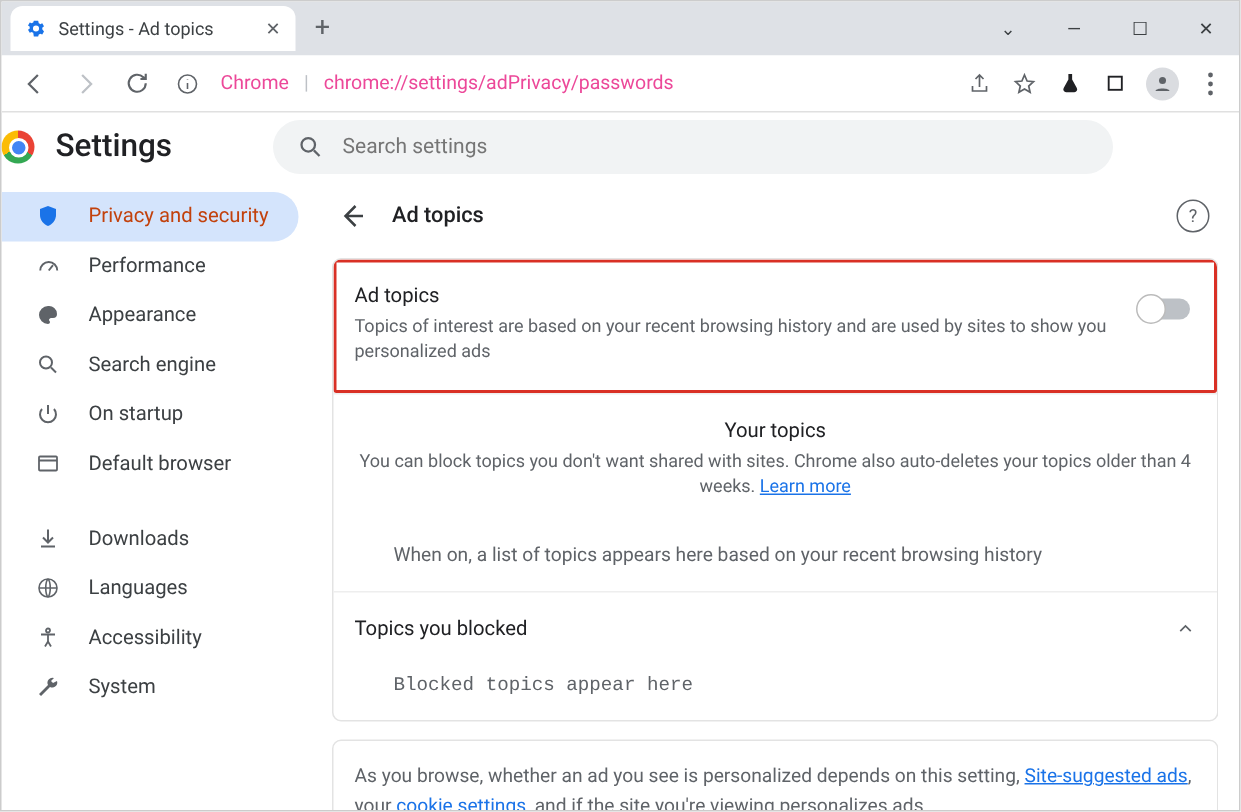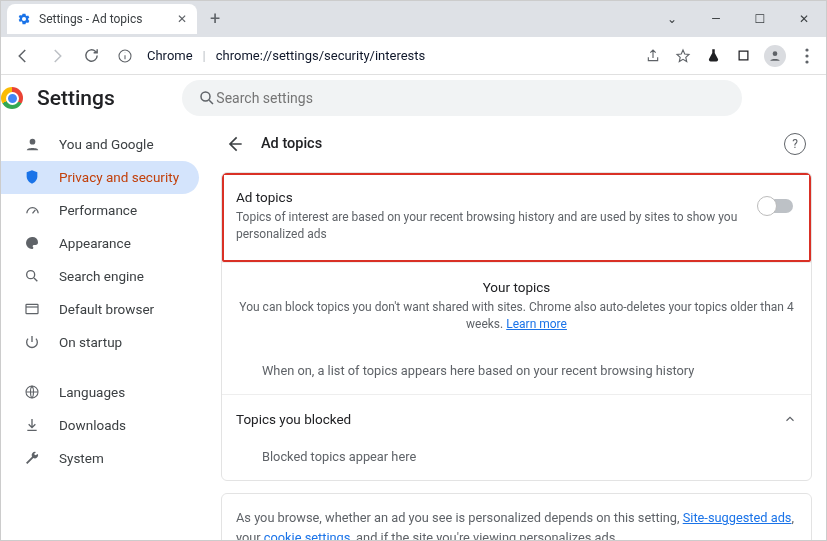--- a/index.html
+++ b/index.html
@@ -9,33 +9,33 @@
   .tab { margin-left:6px; height:30px; background:#fff; border-radius:8px 8px 0 0; display:flex; align-items:center; padding:0 10px; gap:8px; width:190px; font-size:12px; color:#3c4043;}
   .tab .favicon { width:14px; height:14px; display:flex; align-items:center; justify-content:center;}
   .tab .x { margin-left:auto; font-size:12px; color:#5f6368;}
   .newtab { width:28px; height:28px; display:flex; align-items:center; justify-content:center; color:#5f6368; font-size:18px; margin-left:4px; margin-bottom:1px;}
   .win-controls { margin-left:auto; display:flex; gap:0;}
   .wc { width:44px; height:32px; display:flex; align-items:center; justify-content:center; color:#3c4043; font-size:12px;}
   
   .addressrow { height:38px; background:#fff; display:flex; align-items:center; padding:0 10px; gap:10px; border-bottom:1px solid #e0e0e0;}
   .nav-icon { width:24px; height:24px; display:flex; align-items:center; justify-content:center; color:#5f6368; border-radius:50%; }
   .nav-icon.disabled{ color:#bdc1c6;}
-  .urlitem{ color:#0f172a; font-size:13px;}
+  .urlitem{ color:#ec4899; font-size:13px;}
   .urlitem.sep { color:#bdc1c6;}
   .toolbar-right{ margin-left:auto; display:flex; gap:12px; align-items:center;}
   .ticon{ width:18px; height:18px; color:#5f6368; display:flex; align-items:center; justify-content:center;}
   .avatar-circ{ width:22px; height:22px; border-radius:50%; background:#dadce0; display:flex; align-items:center; justify-content:center;}
   
   .page { display:flex; flex-direction:column; height:calc(541px - 36px - 38px);}
   .page-header { height:52px; display:flex; align-items:center; gap:14px;}
   .chrome-logo { width:22px; height:22px; border-radius:50%; background:conic-gradient(#ea4335 0 120deg,#34a853 120deg 240deg,#fbbc05 240deg 360deg); position:relative;}
   .chrome-logo::after{ content:""; position:absolute; width:9px; height:9px; background:#4285f4; border:2px solid #fff; border-radius:50%; top:4.5px; left:4.5px;}
   .page-header h1 { font-size:21px; font-weight:500; color:#202124;}
   .searchwrap{ flex:1; display:flex; justify-content:center; padding-right:30px;}
-  .searchbox { background:#f1f3f4; border-radius:40px; height:36px; width:560px; display:flex; align-items:center; padding:0 16px; color:#5f6368;}
+  .searchbox { background:#f1f3f4; border-radius:40px; height:36px; width:560px; display:flex; align-items:center; padding:0 16px; gap:12px; color:#5f6368;}
   .searchbox input{ border:none; background:transparent; outline:none; font-size:14px; flex:1; color:#202124;}
   .split { display:flex; height:100%; overflow:hidden;}
   
   .sidebar { width:210px; overflow-y:auto; padding-top:6px; border-right:0;}
   .sidebar::-webkit-scrollbar{width:10px;}
   .sidebar::-webkit-scrollbar-thumb{background:#bdc1c6;border-radius:5px;}
   .sb-item{ height:33px; display:flex; align-items:center; padding-left:22px; gap:18px; font-size:13.5px; color:#3c4043; border-radius:0 18px 18px 0; margin-right:12px; cursor:pointer;}
   .sb-item.selected { background:#d4e4fc; color:#c2410c;}
   .sb-item .sicon{ width:18px; display:flex; justify-content:center; color:inherit;}
   .sb-divider{ height:1px; margin:8px 14px 8px 22px;}
@@ -110,21 +110,21 @@
       </svg>
   </div>
   <div class="nav-icon">
     <svg width="16" height="16" viewBox="0 0 24 24" stroke="#5f6368" stroke-width="1.6" fill="none">
         <circle cx="12" cy="12" r="9"></circle>
         <path d="M12 7v.5M12 11v6"></path>
       </svg>
   </div>
   <span class="urlitem">Chrome</span>
   <span class="urlitem sep">|</span>
-  <span class="urlitem">chrome://settings/security/interests</span>
+  <span class="urlitem">chrome://settings/adPrivacy/passwords</span>
   <div class="toolbar-right">
     <div class="ticon">
         <svg width="16" height="16" viewBox="0 0 24 24" stroke="#5f6368" stroke-width="1.7" fill="none">
           <path d="M12 3v12M8 7l4-4 4 4M5 14v5h14v-5"></path>
         </svg>
       </div>
     <div class="ticon">
         <svg width="16" height="16" viewBox="0 0 24 24" stroke="#5f6368" stroke-width="1.7" fill="none">
           <path d="M12 3l2.6 6 6.4.6-4.8 4.4 1.4 6.3L12 17l-5.6 3.3 1.4-6.3L3 9.6l6.4-.6z"></path>
         </svg>
@@ -166,29 +166,20 @@
             <path d="M20 20l-5-5"></path>
           </svg>
         <input placeholder="Search settings" style="">
       </div>
     </div>
   </div>
 
   <div class="split">
 
     <div class="sidebar">
-      <div class="sb-item">
-        <span class="sicon">
-            <svg width="17" height="17" viewBox="0 0 24 24" fill="#5f6368">
-              <circle cx="12" cy="8" r="4"></circle>
-              <path d="M4 20c0-4 16-4 16 0z"></path>
-            </svg>
-          </span>
-        <span>You and Google</span>
-      </div>
       <div class="sb-item selected">
         <span class="sicon">
             <svg width="16" height="16" viewBox="0 0 24 24" fill="#1a73e8">
               <path d="M12 2l8 3v6c0 5-3.4 9.3-8 11-4.6-1.7-8-6-8-11V5z"></path>
             </svg>
           </span>
         <span>Privacy and security</span>
       </div>
       <div class="sb-item">
         <span class="sicon">
@@ -211,52 +202,61 @@
         <span class="sicon">
             <svg width="16" height="16" viewBox="0 0 24 24" stroke="#5f6368" stroke-width="2" fill="none">
               <circle cx="10" cy="10" r="6"></circle>
               <path d="M20 20l-5-5"></path>
             </svg>
           </span>
         <span>Search engine</span>
       </div>
       <div class="sb-item">
         <span class="sicon">
+            <svg width="16" height="16" viewBox="0 0 24 24" stroke="#5f6368" stroke-width="2" fill="none">
+              <path d="M12 3v9M6 7a8 8 0 1 0 12 0"></path>
+            </svg>
+          </span>
+        <span>On startup</span>
+      </div>
+      <div class="sb-item">
+        <span class="sicon">
             <svg width="16" height="16" viewBox="0 0 24 24" stroke="#5f6368" stroke-width="1.8" fill="none">
               <rect x="3" y="5" width="18" height="14" rx="1"></rect>
               <path d="M3 9h18"></path>
             </svg>
           </span>
         <span>Default browser</span>
       </div>
+      <div class="sb-divider"></div>
       <div class="sb-item">
         <span class="sicon">
             <svg width="16" height="16" viewBox="0 0 24 24" stroke="#5f6368" stroke-width="2" fill="none">
-              <path d="M12 3v9M6 7a8 8 0 1 0 12 0"></path>
-            </svg>
-          </span>
-        <span>On startup</span>
-      </div>
-      <div class="sb-divider"></div>
+              <path d="M12 3v12M7 11l5 5 5-5M5 20h14"></path>
+            </svg>
+          </span>
+        <span>Downloads</span>
+      </div>
       <div class="sb-item">
         <span class="sicon">
             <svg width="16" height="16" viewBox="0 0 24 24" stroke="#5f6368" stroke-width="1.6" fill="none">
               <circle cx="12" cy="12" r="9"></circle>
               <path d="M3 12h18M12 3c3 3 3 15 0 18M12 3c-3 3-3 15 0 18"></path>
             </svg>
           </span>
         <span>Languages</span>
       </div>
       <div class="sb-item">
         <span class="sicon">
-            <svg width="16" height="16" viewBox="0 0 24 24" stroke="#5f6368" stroke-width="2" fill="none">
-              <path d="M12 3v12M7 11l5 5 5-5M5 20h14"></path>
-            </svg>
-          </span>
-        <span>Downloads</span>
+            <svg width="16" height="16" viewBox="0 0 24 24" stroke="#5f6368" stroke-width="1.8" fill="none">
+              <circle cx="12" cy="5" r="2"></circle>
+              <path d="M5 9h14M12 9v7M9 21l3-5 3 5"></path>
+            </svg>
+          </span>
+        <span>Accessibility</span>
       </div>
       <div class="sb-item">
         <span class="sicon">
             <svg width="16" height="16" viewBox="0 0 24 24" fill="#5f6368">
               <path d="M21 6a5 5 0 0 1-7 6L5 21l-2-2 9-9a5 5 0 0 1 6-7l-3 3 2 2z"></path>
             </svg>
           </span>
         <span>System</span>
       </div>
     </div>
@@ -289,21 +289,21 @@
           </div>
           <div class="subtle">When on, a list of topics appears here based on your recent browsing history</div>
           <div class="exprow">
             <span>Topics you blocked</span>
             <span class="chev">
                 <svg width="14" height="14" viewBox="0 0 24 24" stroke="#5f6368" stroke-width="2" fill="none">
                   <path d="M6 15l6-6 6 6"></path>
                 </svg>
               </span>
           </div>
-          <div class="subtle" style="padding-top:6px;">Blocked topics appear here</div>
+          <div class="subtle" style="padding-top:6px;font-family:Liberation Mono, monospace;">Blocked topics appear here</div>
         </div>
 
         <div class="footer-card">
           <span>As you browse, whether an ad you see is personalized depends on this setting, </span><span class="link" s="">Site-suggested ads</span><span>, your </span><span class="link">cookie settings</span><span>, and if the site you're viewing personalizes ads</span>
         </div>
 
       </div>
     </div>
 
   </div>

